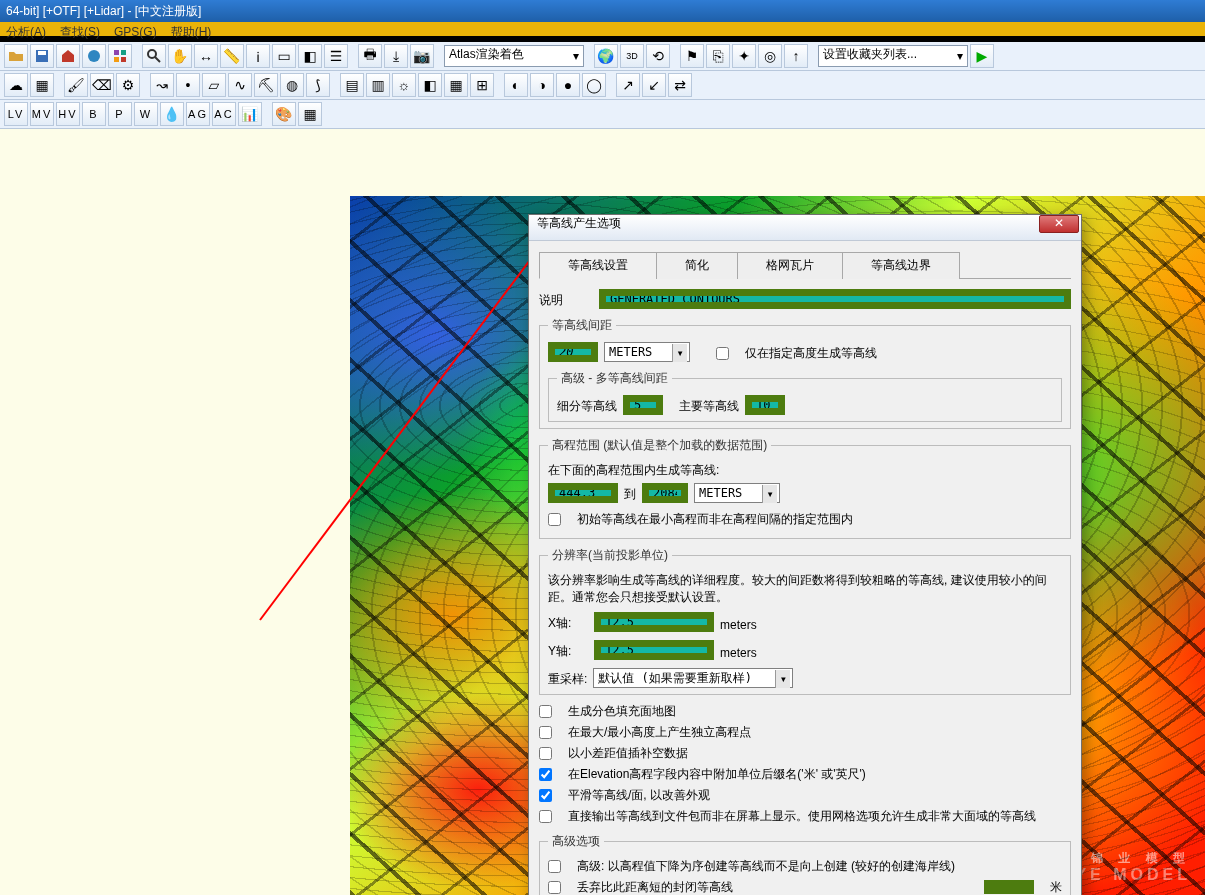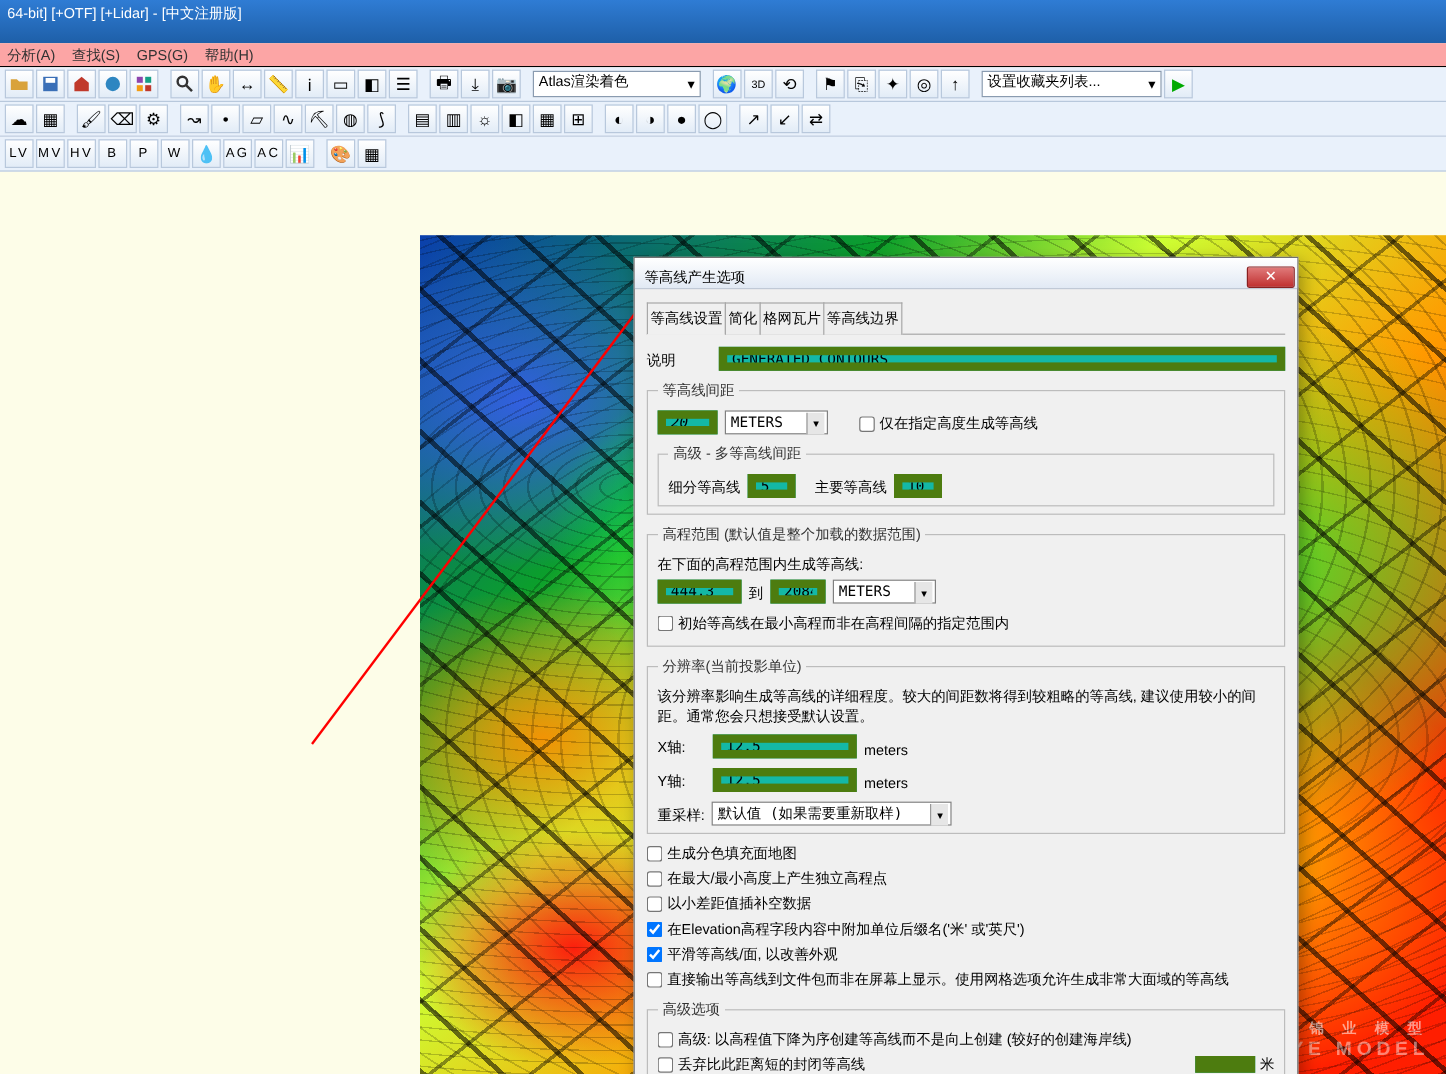--- a/index.html
+++ b/index.html
@@ -1,18 +1,18 @@
 <!DOCTYPE html>
 <html><head>
 <meta charset="utf-8">
 <style>
 *{box-sizing:border-box;margin:0;padding:0;font-family:"Microsoft YaHei","SimSun",Arial,sans-serif;font-size:12px}
 body{background:#fdfde8;width:1205px;height:895px;overflow:hidden;position:relative}
-.titlebar{background:linear-gradient(#2f7cd4,#1e5fa8);color:#fff;height:36px;line-height:22px;padding:0 6px;font-size:12px}
-.menubar{background:#fca5a5;border-bottom:1px solid #000000;height:20px;display:flex;gap:14px;padding:0 6px}
+.titlebar{background:linear-gradient(#2f7cd4,#1e5fa8);color:#fff;height:22px;line-height:22px;padding:0 6px;font-size:12px}
+.menubar{background:#eab308;border-bottom:6px solid #000000;height:20px;display:flex;gap:14px;padding:0 6px}
 .menubar span{line-height:20px;color:#333}
 .toolbar{background:#e9f1fb;border-bottom:1px solid #b8c8dc;display:flex;align-items:center;padding:2px 4px;gap:2px}
 .tb-btn{width:24px;height:24px;border:1px solid #b8c8dc;background:linear-gradient(#fff,#e2ecf7);display:flex;align-items:center;justify-content:center;font-size:14px}
 .tb-btn svg{width:16px;height:16px}
 .tb-sep{width:6px}
 .tb-select{height:22px;border:1px solid #8a9bb0;background:#fff;padding:0 20px 0 4px;min-width:140px;position:relative}
 .tb-select:after{content:"▾";position:absolute;right:4px;top:3px}
 .terrain{position:absolute;left:350px;top:196px;right:0;bottom:0;background:
   radial-gradient(ellipse 200px 140px at 15% 85%, rgba(255,10,10,0.9), transparent 70%),
   radial-gradient(ellipse 260px 180px at 12% 60%, rgba(255,140,0,0.9), transparent 70%),
@@ -28,34 +28,34 @@
   repeating-linear-gradient(15deg, rgba(255,255,255,0.12) 0 2px, transparent 2px 30px);
   mix-blend-mode:multiply}
 .terrain:after{content:"";position:absolute;inset:0;background:
   repeating-radial-gradient(ellipse 60px 32px at 20% 30%, rgba(0,0,0,0.35) 0 2px, transparent 2px 20px),
   repeating-radial-gradient(ellipse 70px 38px at 70% 60%, rgba(0,0,0,0.3) 0 2px, transparent 2px 24px);
   opacity:0.6}
 .watermark{position:absolute;right:14px;bottom:12px;color:rgba(255,255,255,.55);font-size:34px;font-weight:600;letter-spacing:6px;text-align:right;line-height:1}
 .watermark small{font-size:16px;letter-spacing:4px;display:block;color:rgba(255,255,255,.45)}
 .arrow{position:absolute;left:250px;top:210px;pointer-events:none}
 .dialog{position:absolute;left:528px;top:214px;width:554px;background:#f0f0f0;border:1px solid #707070;box-shadow:4px 4px 14px rgba(0,0,0,.35)}
-.dlg-title{background:linear-gradient(#fff,#e1e9f4);height:26px;display:flex;align-items:flex-end;justify-content:space-between;padding:0 2px 0 8px;border-bottom:1px solid #c0c9d6}
+.dlg-title{background:linear-gradient(#fff,#e1e9f4);height:26px;display:flex;align-items:flex-start;justify-content:space-between;padding:0 2px 0 8px;border-bottom:1px solid #c0c9d6}
 .dlg-close{width:40px;height:18px;background:linear-gradient(#e07a7a,#c03030);border:1px solid #8a2020;border-radius:2px;color:#fff;text-align:center;line-height:14px}
 .dlg-body{padding:10px 10px 6px}
 .tabs{display:flex;border-bottom:1px solid #a8a8a8;margin-bottom:10px}
-.tab{padding:4px 2px;border:1px solid #a8a8a8;border-bottom:none;background:#eee;margin-right:-1px;position:relative;top:1px}
+.tab{padding:4px 28px;border:1px solid #a8a8a8;border-bottom:none;background:#eee;margin-right:-1px;position:relative;top:1px}
 .tab.active{background:#f0f0f0;border-bottom:1px solid #f0f0f0}
 .row{display:flex;align-items:flex-end;margin-bottom:8px;gap:6px}
 .lbl{min-width:54px}
 fieldset{border:1px solid #bcbcbc;padding:8px 8px 6px;margin-bottom:8px}
 legend{padding:0 4px;color:#333}
 input[type=text]{border:7px solid #4d7c0f;height:20px;padding:0 4px;background:#14b8a6;font-family:Consolas,monospace}
 .sel{border:1px solid #808080;height:20px;background:#fff;padding:0 18px 0 4px;position:relative;min-width:86px;font-family:Consolas,monospace;display:inline-block;line-height:18px}
 .sel:after{content:"▾";position:absolute;right:2px;top:1px;width:14px;text-align:center;background:#e6e6e6;border-left:1px solid #999}
-.chk{display:flex;align-items:center;gap:4px;margin-bottom:4px}
+.chk{display:flex;align-items:center;gap:16px;margin-bottom:4px}
 .chk input{width:13px;height:13px}
 .small-lbls{font-size:11px;letter-spacing:2px}
 </style>
 </head>
 <body>
 
 <div class="titlebar">64-bit] [+OTF] [+Lidar] - [中文注册版]</div>
 
 <div class="menubar">
   <span>分析(A)</span>

